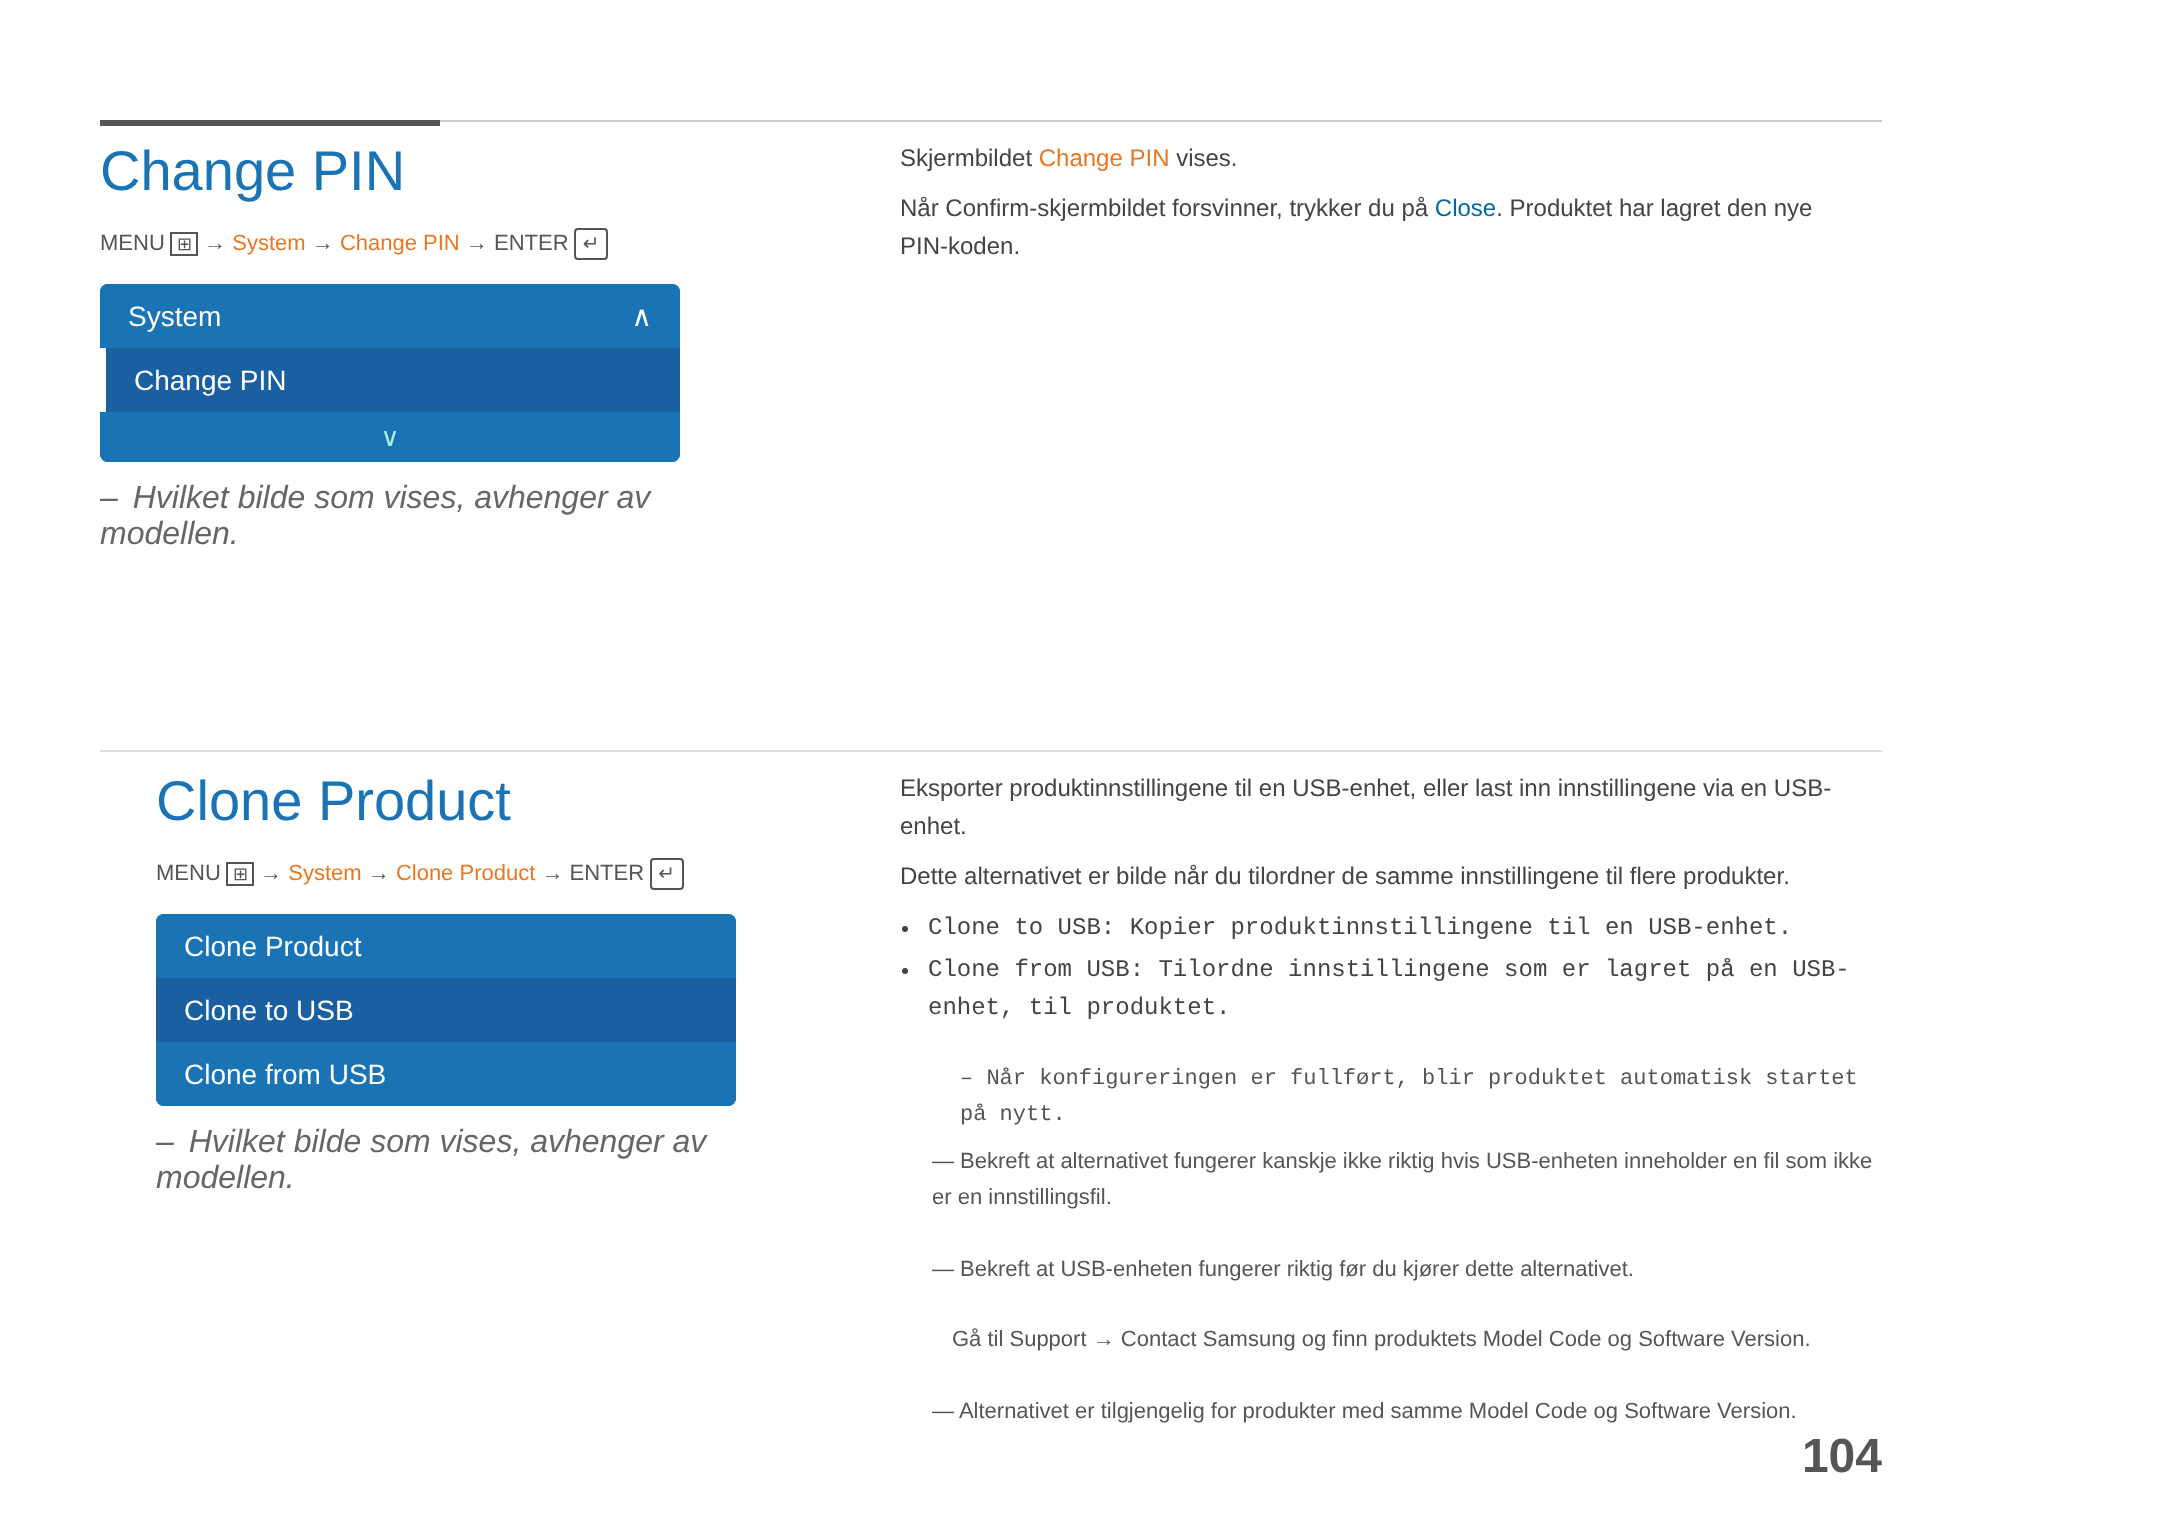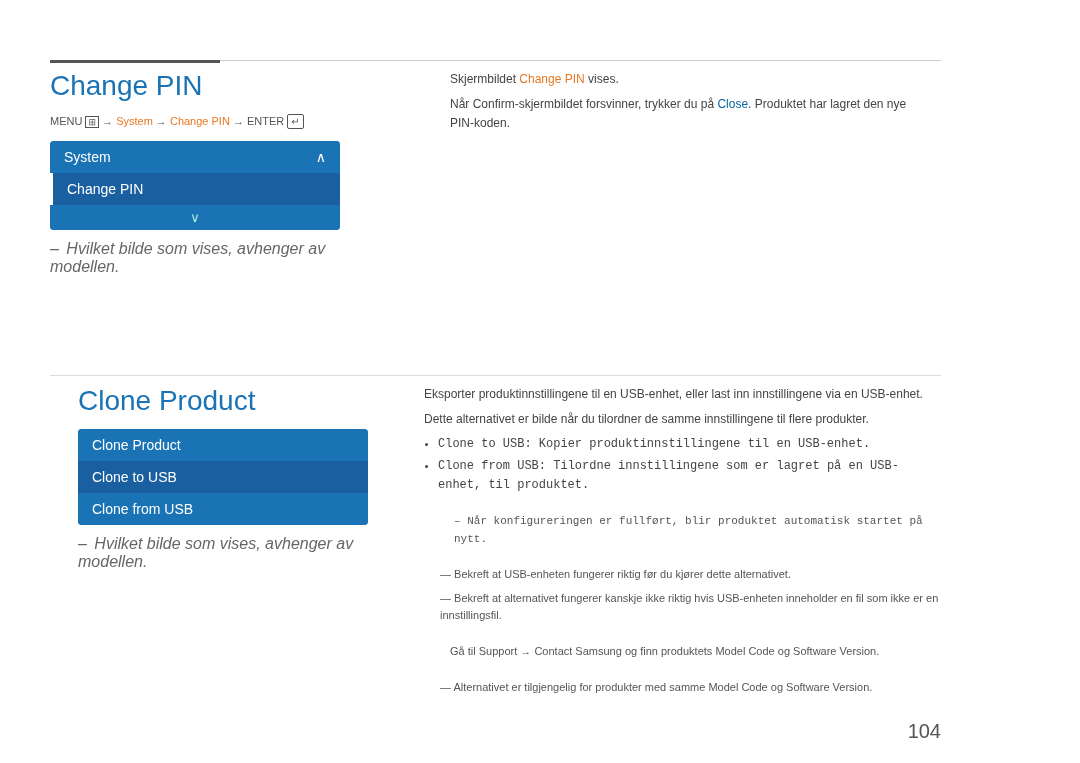--- a/index.html
+++ b/index.html
@@ -144,21 +144,21 @@
       background: #1a73b5;
       color: #fff;
       padding: 8px 14px;
       font-size: 14px;
     }
 
     
     .section-clone-product-right {
       position: absolute;
       top: 385px;
-      left: 424px;
+      left: 450px;
       right: 50px;
     }
     .bullet-list {
       margin-left: 14px;
       margin-top: 4px;
       font-family: Liberation Mono, monospace;
     }
     .bullet-list li {
       font-size: 12px;
       color: #444;
@@ -173,23 +173,23 @@
       padding-left: 8px;
       border-left: 0;
       margin-top: 18px;
     }
 
     
     .page-number {
       position: absolute;
       bottom: 20px;
       right: 50px;
-      font-size: 20px;
+      font-size: 24px;
       color: #555;
-      font-weight: 400;
+      font-weight: 700;
     }
 
     
     .enter-icon {
       display: inline-block;
       font-size: 10px;
       border: 1px solid #555;
       padding: 1px 3px;
       border-radius: 2px;
     }
@@ -231,20 +231,23 @@
     </p>
     <p class="right-text">
       Når Confirm-skjermbildet forsvinner, trykker du på <span class="blue">Close</span>. Produktet har lagret den nye PIN-koden.
     </p>
   </div>
 
   <div class="mid-rule"></div>
 
   <div class="section-clone-product">
     <h1 class="section-title">Clone Product</h1>
+    <div class="menu-path">
+      MENU <span style="font-size:9px; border:1px solid #555; padding:0 2px;">⊞</span> → <span class="orange">System</span> → <span class="orange">Clone Product</span> → ENTER <span class="enter-icon">↵</span>
+    </div>
     <div class="menu-box-clone">
       <div class="menu-box-header">
         <span>Clone Product</span>
       </div>
       <div class="clone-item-selected">
         <span>Clone to USB</span>
       </div>
       <div class="clone-item">
         <span>Clone from USB</span>
       </div>
@@ -262,26 +265,26 @@
       <li>
         <span class="orange">Clone to USB</span><span>: Kopier produktinnstillingene til en USB-enhet.</span>
       </li>
       <li>
         <span class="orange">Clone from USB</span><span>: Tilordne innstillingene som er lagret på en USB-enhet, til produktet.</span>
         <div class="note-line">
           – Når konfigureringen er fullført, blir produktet automatisk startet på nytt.
         </div>
       </li>
     </ul>
+    <div class="note-line" style="margin-top:6px;">
+      ― Bekreft at alternativet fungerer kanskje ikke riktig hvis USB-enheten inneholder en fil som ikke er en innstillingsfil.
+    </div>
     <div class="note-line">
       ― Bekreft at USB-enheten fungerer riktig før du kjører dette alternativet.
     </div>
-    <div class="note-line" style="margin-top:6px;">
-      ― Bekreft at alternativet fungerer kanskje ikke riktig hvis USB-enheten inneholder en fil som ikke er en innstillingsfil.
-    </div>
     <div class="note-line" style="margin-left:18px;">
       Gå til <span class="blue">Support</span> → <span class="blue">Contact Samsung</span> og finn produktets <span class="orange">Model Code</span> og <span class="orange">Software Version</span>.
     </div>
     <div class="note-line">
       ― Alternativet er tilgjengelig for produkter med samme <span class="orange">Model Code</span> og <span class="orange">Software Version</span>.
     </div>
   </div>
 
   <div class="page-number">104</div>
 

